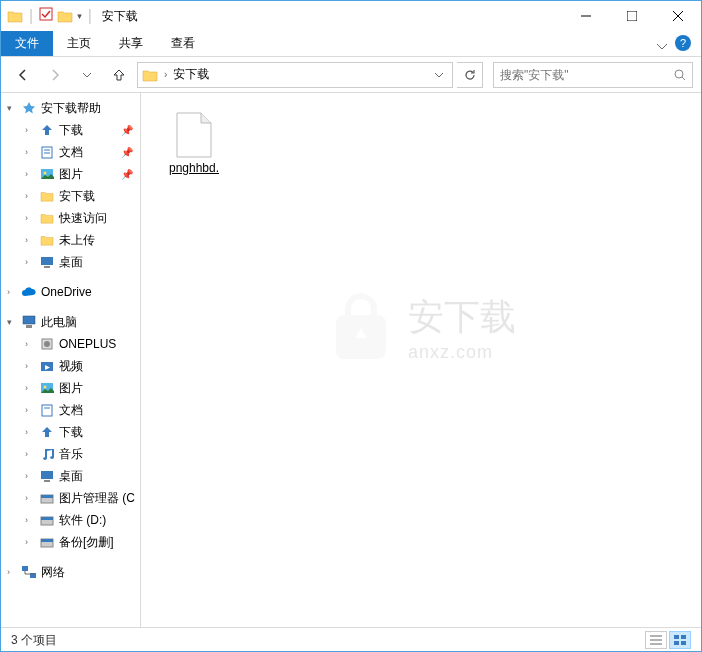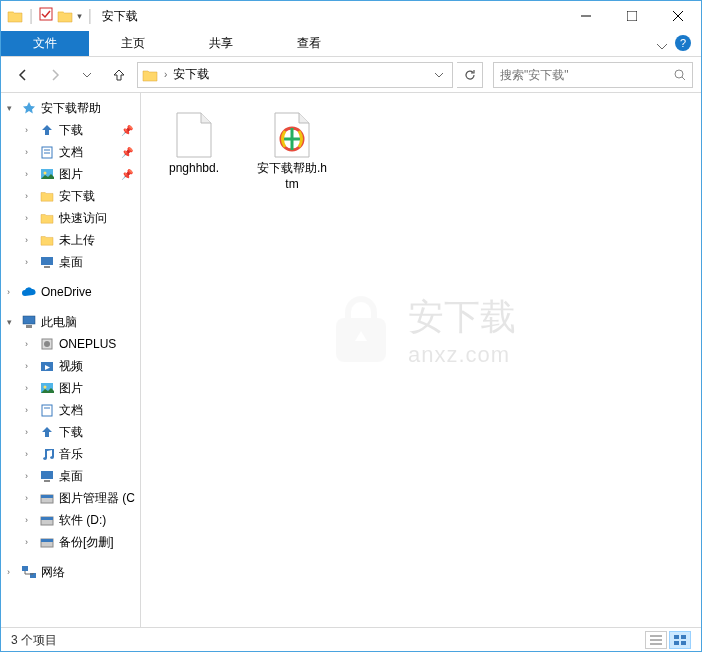--- a/index.html
+++ b/index.html
@@ -6,21 +6,21 @@
 body { background: #fff; width: 702px; height: 652px; overflow: hidden; border: 1px solid #4aa3df; position: relative; }
 
 .titlebar { height: 30px; display: flex; align-items: center; padding: 0 0 0 6px; background: #fff; }
 .titlebar-icons { display: flex; align-items: center; gap: 4px; }
 .folder-mini { width: 16px; height: 14px; }
 .title-text { font-size: 12px; margin-left: 8px; color: #000; }
 .win-controls { margin-left: auto; display: flex; }
 .win-btn { width: 46px; height: 30px; display: flex; align-items: center; justify-content: center; cursor: pointer; }
 
 .ribbon-tabs { height: 26px; display: flex; align-items: flex-end; border-bottom: 1px solid #dadada; position: relative; }
-.tab { padding: 4px 32px; font-size: 12px; cursor: pointer; }
+.tab { padding: 4px 14px; font-size: 12px; cursor: pointer; }
 .tab.file { background: #1979ca; color: #fff; }
 .ribbon-help { position: absolute; right: 10px; top: 4px; width: 16px; height: 16px; border-radius: 50%; background: #1979ca; color: #fff; font-size: 11px; display: flex; align-items: center; justify-content: center; cursor: pointer; }
 .ribbon-expand { position: absolute; right: 34px; top: 6px; cursor: pointer; }
 
 .navbar { height: 36px; display: flex; align-items: center; padding: 4px 8px; gap: 4px; border-bottom: 1px solid #dadada; }
 .nav-btn { width: 28px; height: 28px; display: flex; align-items: center; justify-content: center; cursor: pointer; color: #555; }
 .nav-btn.disabled { color: #bbb; }
 .addr-bar { flex: 1; height: 26px; border: 1px solid #ccc; display: flex; align-items: center; padding: 0 4px; gap: 6px; }
 .addr-sep { color: #666; font-size: 10px; }
 .addr-dd { width: 18px; height: 22px; display: flex; align-items: center; justify-content: center; cursor: pointer; margin-left: auto; }
@@ -29,29 +29,29 @@
 .search-box input { border: none; outline: none; flex: 1; font-size: 12px; color: #888; background: transparent; }
 
 .body-row { display: flex; height: calc(100% - 30px - 26px - 36px - 24px); }
 .sidebar { width: 140px; border-right: 1px solid #dadada; overflow-y: auto; padding: 4px 0; }
 .tree-item { display: flex; align-items: center; height: 22px; font-size: 12px; padding-left: 6px; cursor: pointer; gap: 4px; white-space: nowrap; }
 .tree-indent { width: 14px; display: inline-block; }
 .tree-chev { width: 10px; color: #666; font-size: 9px; }
 .pin { color: #666; font-size: 10px; margin-left: auto; margin-right: 6px; }
 .tree-icon { width: 16px; height: 16px; display: flex; align-items: center; justify-content: center; }
 
-.content { flex: 1; position: relative; padding: 14px; }
+.content { flex: 1; position: relative; padding: 14px; text-decoration: underline; }
 .files { display: flex; gap: 20px; align-items: flex-start; }
 .file-item { width: 78px; display: flex; flex-direction: column; align-items: center; gap: 2px; cursor: pointer; padding: 4px; }
 .file-icon { width: 48px; height: 48px; display: flex; align-items: center; justify-content: center; }
 .file-label { font-size: 12px; text-align: center; line-height: 1.3; word-break: break-all; }
 
 .watermark { position: absolute; top: 200px; left: 50%; transform: translateX(-50%); display: flex; align-items: center; gap: 12px; opacity: 0.12; pointer-events: none; }
 .watermark-text { font-size: 36px; color: #333; }
-.watermark-sub { font-size: 22px; color: #333; letter-spacing: 1px; }
+.watermark-sub { font-size: 18px; color: #333; letter-spacing: 1px; }
 
 .statusbar { height: 24px; border-top: 1px solid #dadada; display: flex; align-items: center; padding: 12px 10px; font-size: 12px; color: #333; }
 .view-switch { margin-left: auto; display: flex; gap: 2px; }
 .view-btn { width: 22px; height: 18px; border: 1px solid #ccc; cursor: pointer; display: flex; align-items: center; justify-content: center; }
 .view-btn.active { background: #cce8ff; border-color: #99d1ff; }
 
 .qat-sep { color: #ccc; margin: 0 2px; }
 </style>
 </head>
 <body>
@@ -405,32 +405,20 @@
     <div class="files" id="files-container">
         <div class="file-item">
           <div class="file-icon">
             <svg width="42" height="48" viewBox="0 0 42 48">
               <path fill="#fff" stroke="#bbb" d="M4 2h24l10 10v34H4z"></path>
               <path fill="#eee" stroke="#bbb" d="M28 2v10h10"></path>
             </svg>
           </div>
           <div class="file-label">pnghhbd.</div>
         </div>
-        <div class="file-item">
-          <div class="file-icon">
-            <svg width="42" height="48" viewBox="0 0 42 48">
-              <path fill="#fff" stroke="#bbb" d="M4 2h24l10 10v34H4z"></path>
-              <path fill="#eee" stroke="#bbb" d="M28 2v10h10"></path>
-              <circle cx="21" cy="28" r="11" fill="none" stroke="#e74c3c" stroke-width="3"></circle>
-              <path d="M21 17v22M10 28h22" stroke="#27ae60" stroke-width="3"></path>
-              <path d="M14 20a15 15 0 000 16M28 20a15 15 0 010 16" fill="none" stroke="#f1c40f" stroke-width="3"></path>
-            </svg>
-          </div>
-          <div class="file-label">安下载帮助.htm</div>
-        </div>
       </div>
     <div class="watermark">
       <svg width="70" height="70" viewBox="0 0 70 70">
           <rect x="10" y="22" width="50" height="44" rx="8" fill="#ccc"></rect>
           <path d="M22 22v-6a13 13 0 0126 0v6" fill="none" stroke="#ccc" stroke-width="6"></path>
           <path fill="#fff" d="M35 35l6 10H29z"></path>
         </svg>
       <div>
         <div class="watermark-text">安下载</div>
         <div class="watermark-sub">anxz.com</div>

